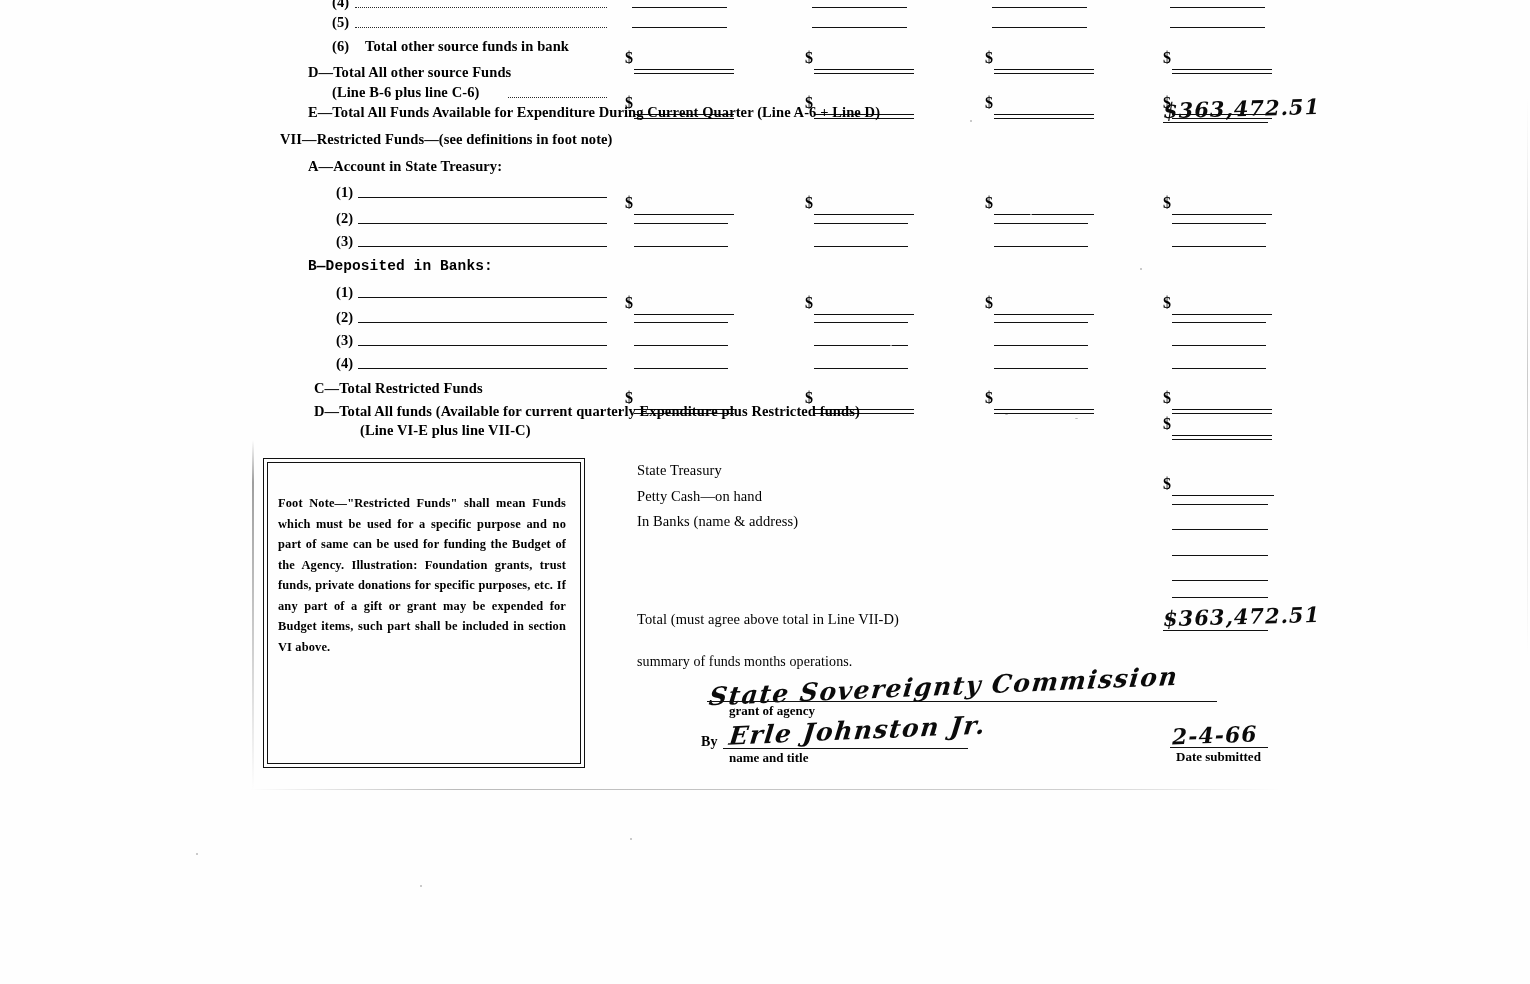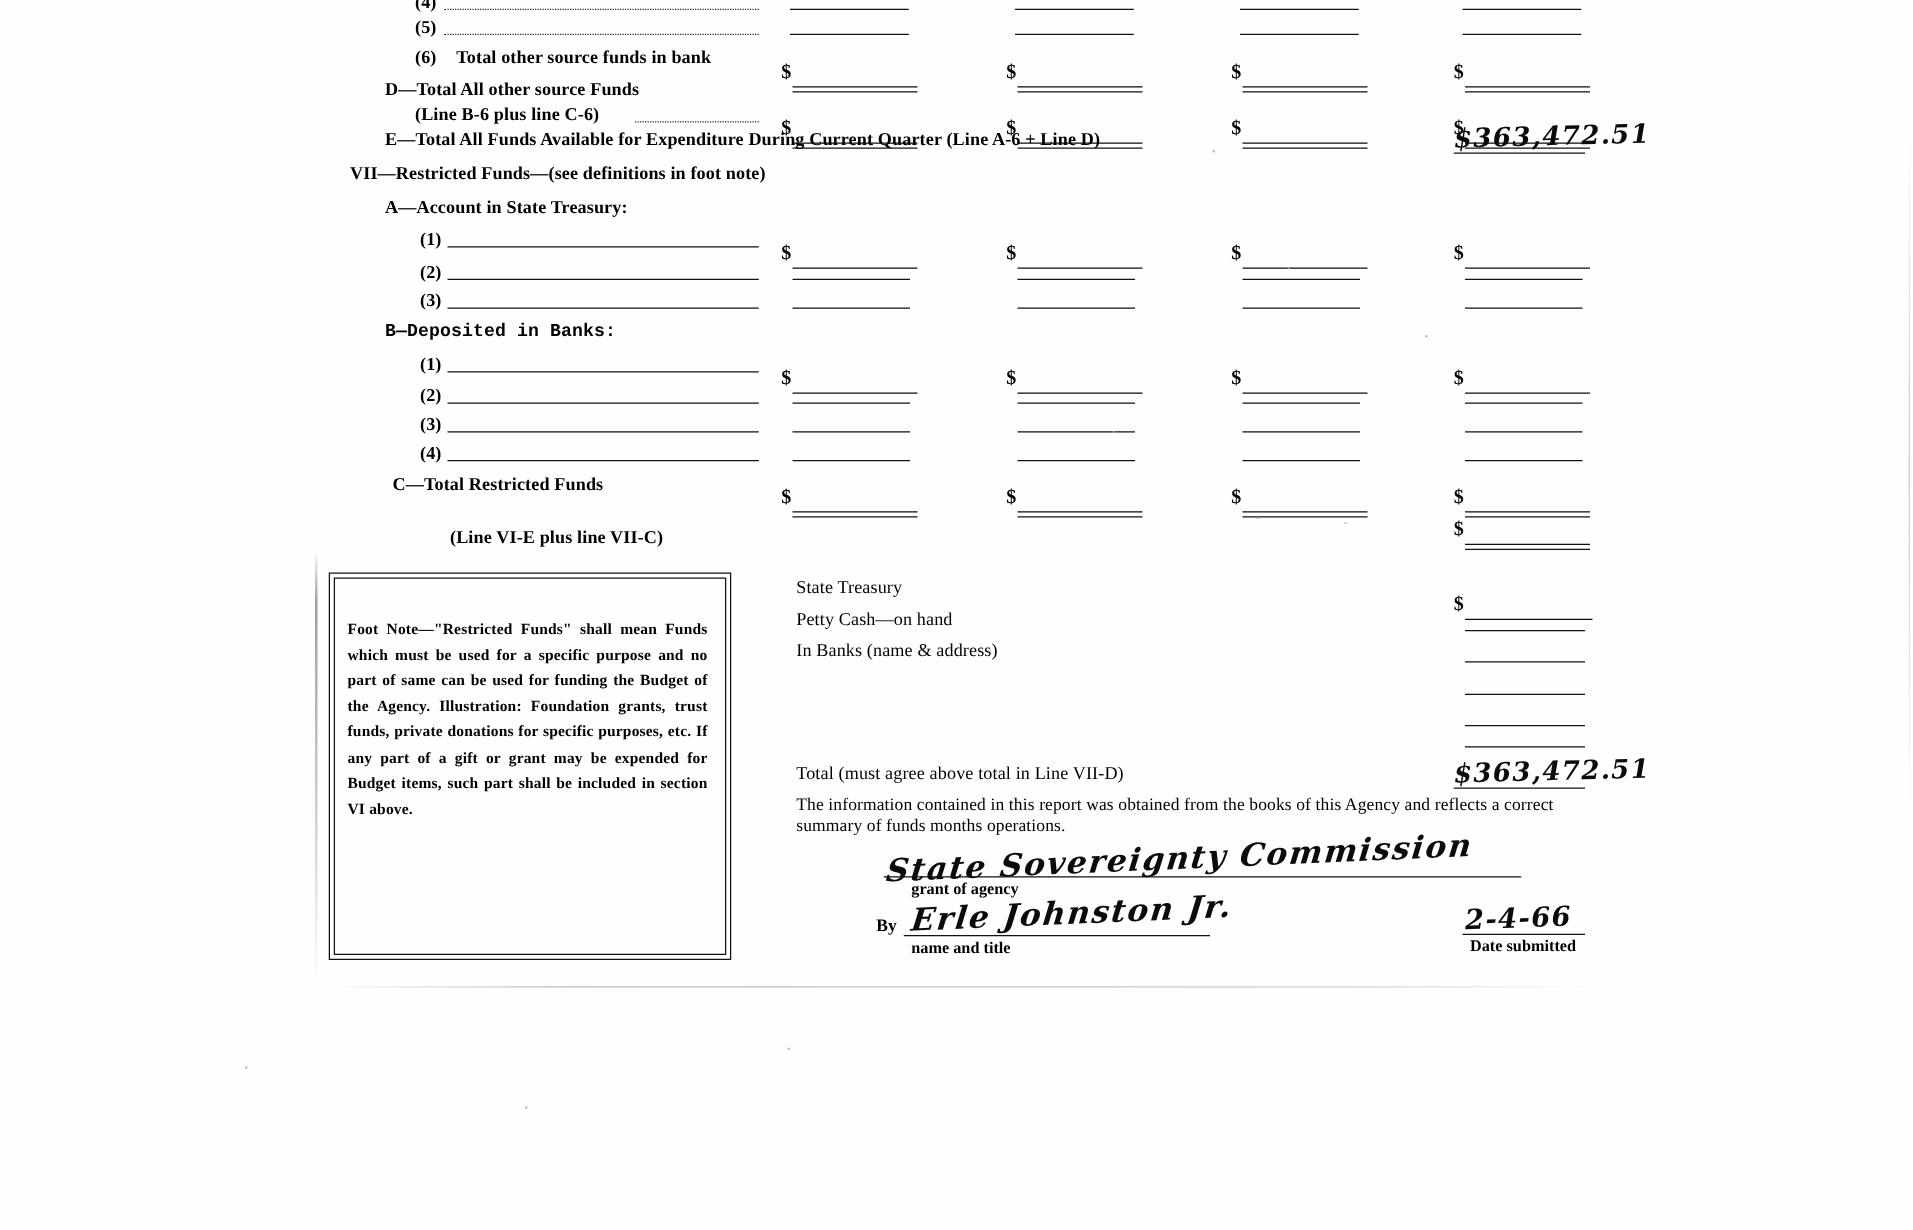--- a/index.html
+++ b/index.html
@@ -258,20 +258,21 @@
     <span class="dollar">$</span>
     <span class="rule" style="width:100px;"></span>
       <span class="rule2" style="width:100px;"></span>
   </div>
   <div class="money dbl" style="left:1163px;top:392px;">
     <span class="dollar">$</span>
     <span class="rule" style="width:100px;"></span>
       <span class="rule2" style="width:100px;"></span>
   </div>
 
+  <div class="txt bold" style="left:314px;top:403px;">D—Total All funds (Available for current quarterly Expenditure plus Restricted funds)</div>
   <div class="txt bold" style="left:360px;top:422px;">(Line VI-E plus line VII-C)</div>
   <div class="money dbl" style="left:1163px;top:418px;">
     <span class="dollar">$</span>
     <span class="rule" style="width:100px;"></span>
       <span class="rule2" style="width:100px;"></span>
   </div>
 
 
   <div id="footnote-box">
     <div id="footnote-text">Foot Note—"Restricted Funds" shall mean Funds which must be used for a specific purpose and no part of same can be used for funding the Budget of the Agency.  Illustration: Foundation grants, trust funds, private donations for specific purposes, etc. If any part of a gift or grant may be expended for Budget items, such part shall be included in section VI above.</div>
@@ -292,21 +293,20 @@
   <div class="rule-only" style="left:1172px;top:555px;width:96px;"></div>
   <div class="rule-only" style="left:1172px;top:580px;width:96px;"></div>
   <div class="rule-only" style="left:1172px;top:597px;width:96px;"></div>
 
   <div class="txt" style="left:637px;top:611px;">Total (must agree above total in Line VII-D)</div>
   <div class="hand hand-amt" style="left:1163px;top:604px;">
     <span>$</span><span>363,472.51</span>
   </div>
   <div class="rule-only" style="left:1163px;top:630px;width:105px;"></div>
 
-  <div class="txt" style="left:637px;top:637px;font-size:14px;">The information contained in this report was obtained from the books of this Agency and reflects a correct</div>
   <div class="txt" style="left:637px;top:654px;font-size:14px;">summary of funds months operations.</div>
 
   <div class="hand hand-sig" style="left:709px;top:672px;">State Sovereignty Commission</div>
   <div class="sig-underline" style="left:707px;top:701px;width:510px;"></div>
   <div class="caption" style="left:729px;top:703px;">grant of agency</div>
 
   <div class="txt bold" style="left:701px;top:734px;font-size:14px;">By</div>
   <div class="hand hand-sig" style="left:729px;top:716px;">Erle Johnston Jr.</div>
   <div class="sig-underline" style="left:723px;top:748px;width:245px;"></div>
   <div class="caption" style="left:729px;top:750px;">name and title</div>

